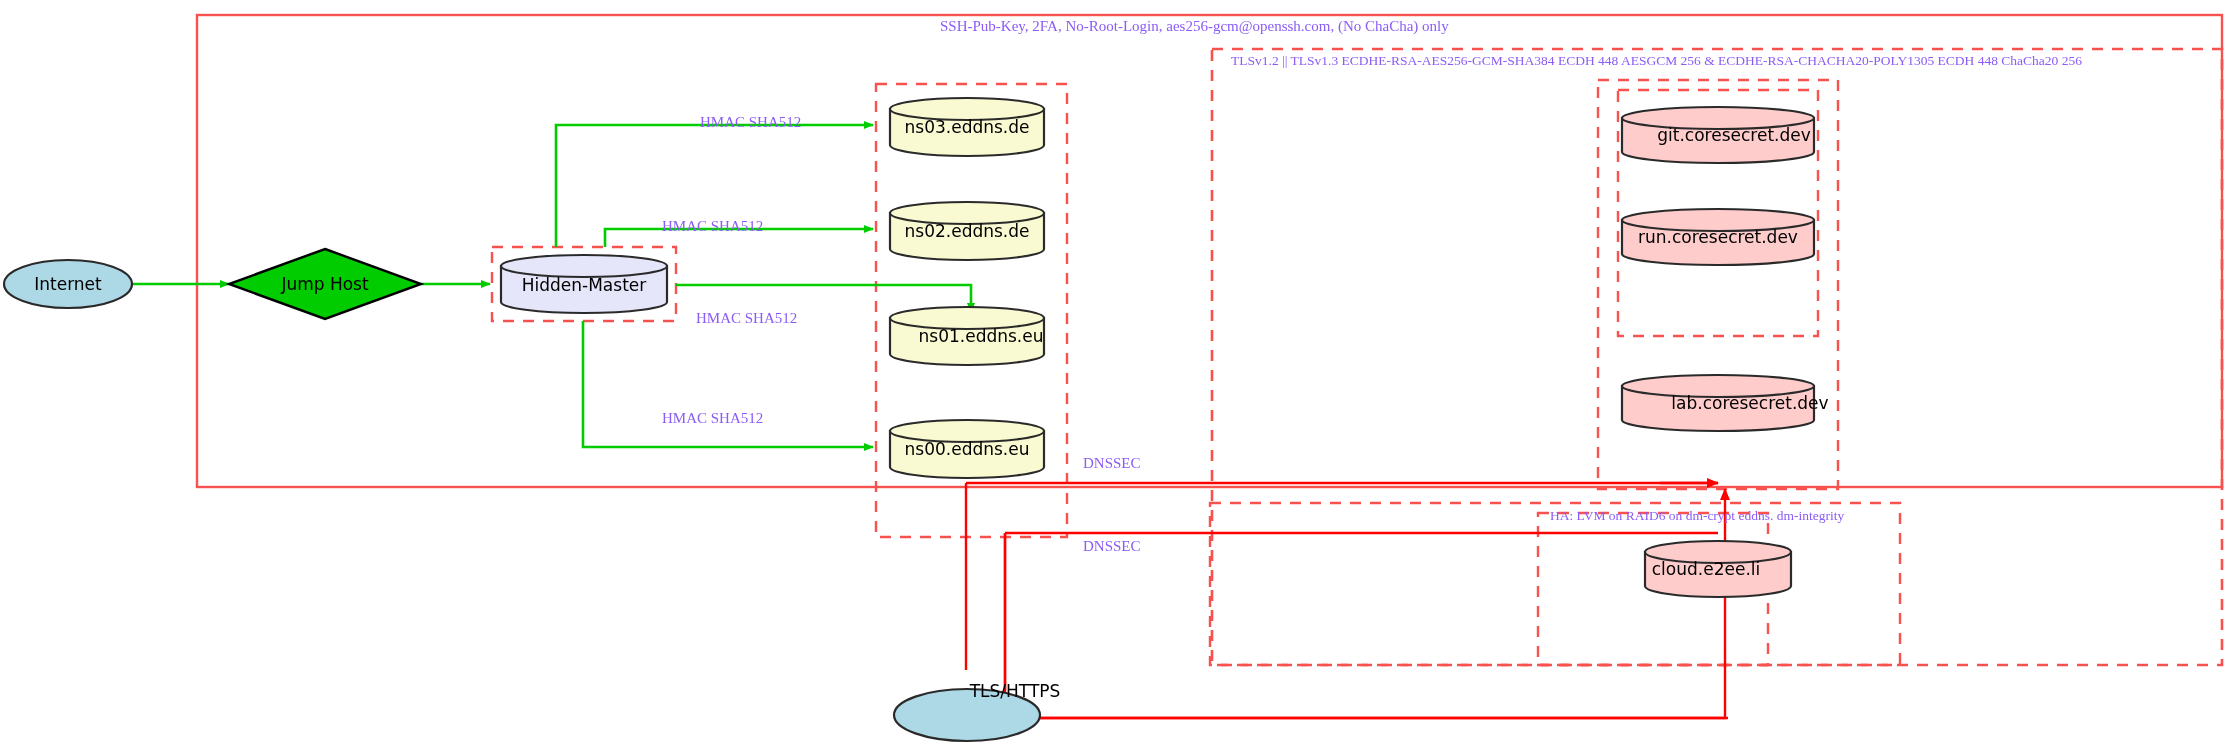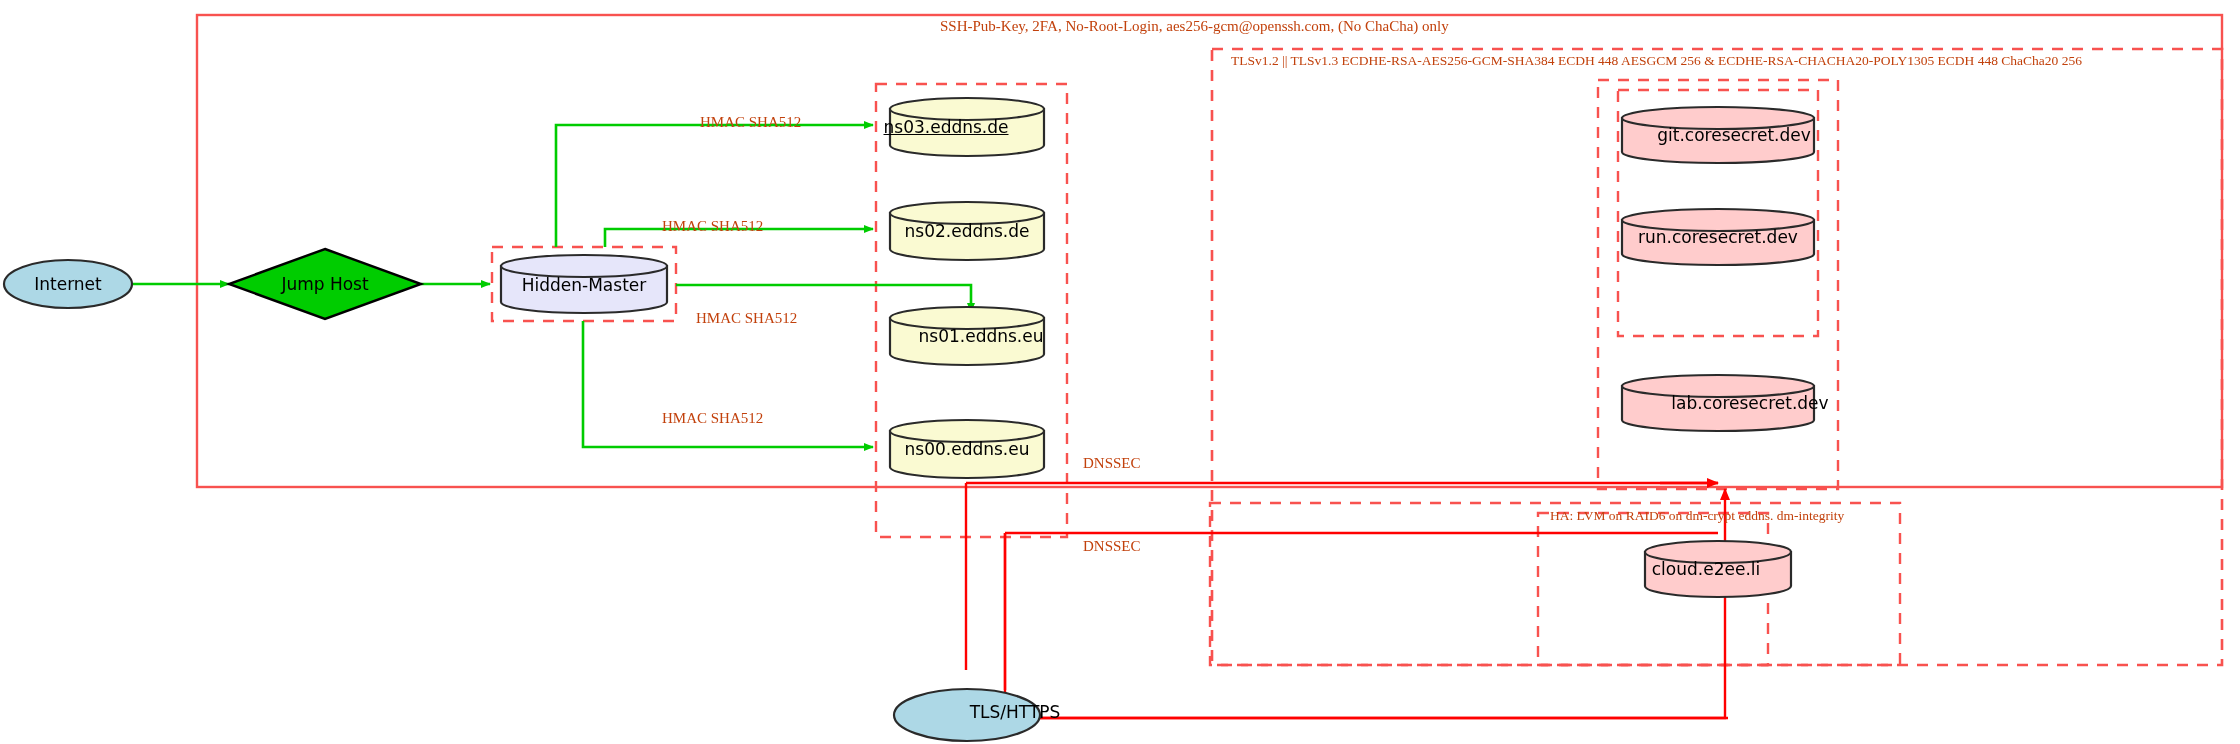--- a/index.html
+++ b/index.html
@@ -15,21 +15,21 @@
   #canvas {
     position: absolute;
     inset: 0;
     width: 2240px;
     height: 744px;
   }
   .lbl {
     position: absolute;
     font-family: "Liberation Serif", serif;
     font-size: 15px;
-    color: #c2410c;
+    color: #8b5cf6;
     white-space: nowrap;
   }
   .lbl-small {
     font-size: 13.5px;
   }
   .node-label {
     position: absolute;
     font-family: "DejaVu Sans", sans-serif;
     font-size: 17px;
     color: #000;
@@ -168,31 +168,31 @@
 <div class="lbl" style="left:662px; top:218px;">HMAC SHA512</div>
 <div class="lbl" style="left:696px; top:310px;">HMAC SHA512</div>
 <div class="lbl" style="left:662px; top:410px;">HMAC SHA512</div>
 <div class="lbl" style="left:1083px; top:455px;">DNSSEC</div>
 <div class="lbl" style="left:1083px; top:538px;">DNSSEC</div>
 
 <div class="node-label" style="left:4px; top:274px; width:128px;">Internet</div>
 <div class="node-label" style="left:261px; top:274px; width:128px;">Jump Host</div>
 <div class="node-label" style="left:504px; top:275px; width:160px;">Hidden-Master</div>
 
-<div class="node-label" style="left:870px; top:117px; width:152px;text-decoration:underline;">ns03.eddns.de</div>
+<div class="node-label" style="left:891px; top:117px; width:152px;">ns03.eddns.de</div>
 <div class="node-label" style="left:891px; top:221px; width:152px;">ns02.eddns.de</div>
 <div class="node-label" style="left:891px; top:326px; width:180px;">ns01.eddns.eu</div>
 <div class="node-label" style="left:891px; top:439px; width:152px;">ns00.eddns.eu</div>
 
 <div class="node-label" style="left:1623px; top:125px; width:190px;padding-left:16px;">git.coresecret.dev</div>
 <div class="node-label" style="left:1623px; top:227px; width:190px;">run.coresecret.dev</div>
 <div class="node-label" style="left:1623px; top:393px; width:190px;padding-left:32px;">lab.coresecret.dev</div>
 <div class="node-label" style="left:1646px; top:559px; width:120px;">cloud.e2ee.li</div>
 
-<div class="node-label" style="left:895px; top:702px; width:160px;padding-left:40px;">TLS/HTTPS</div>
+<div class="node-label" style="left:895px; top:681px; width:160px;padding-left:40px;">TLS/HTTPS</div>
 
 <div class="hit" style="left:4px; top:260px; width:128px; height:48px;"></div>
 <div class="hit" style="left:229px; top:249px; width:192px; height:70px;"></div>
 <div class="hit" style="left:501px; top:255px; width:166px; height:58px;"></div>
 <div class="hit" style="left:890px; top:98px; width:154px; height:58px;"></div>
 <div class="hit" style="left:890px; top:202px; width:154px; height:58px;"></div>
 <div class="hit" style="left:890px; top:307px; width:154px; height:58px;"></div>
 <div class="hit" style="left:890px; top:420px; width:154px; height:58px;"></div>
 <div class="hit" style="left:1622px; top:107px; width:192px; height:56px;"></div>
 <div class="hit" style="left:1622px; top:209px; width:192px; height:56px;"></div>

